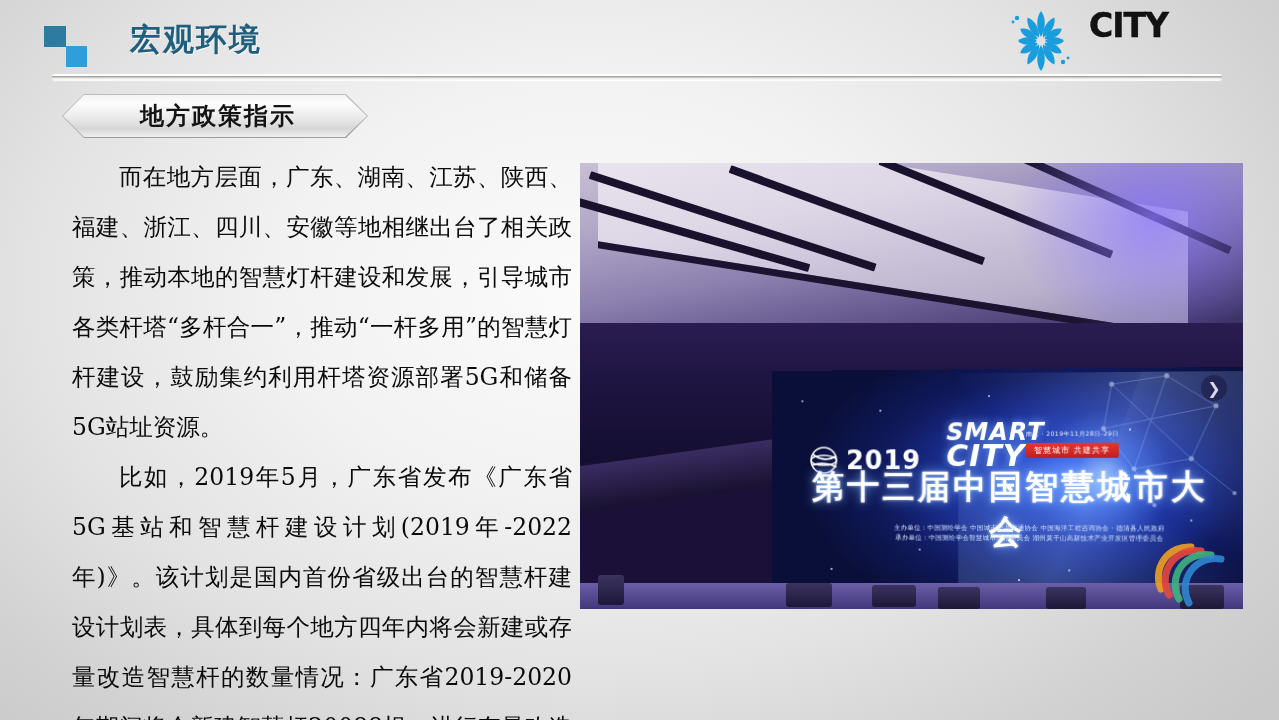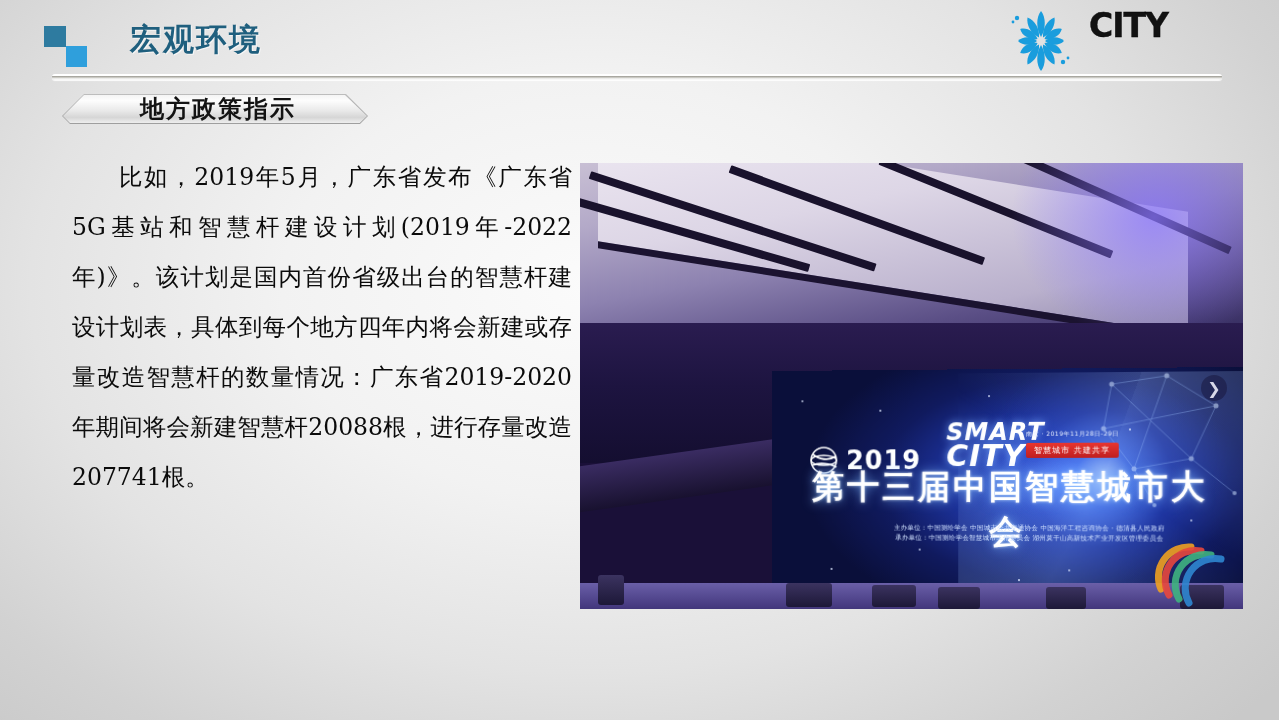--- a/index.html
+++ b/index.html
@@ -42,21 +42,21 @@
     font-family:"DejaVu Sans", sans-serif;
     font-size:33px; font-weight:bold; letter-spacing:-1px;
     color:#121212; line-height:34px;
     -webkit-text-stroke:0.4px #000;
   }
   .logo-cn {
     font-family:"DejaVu Sans", sans-serif;
     font-size:20px; font-weight:bold; letter-spacing:3px;
     color:#141414; margin-top:4px;
   }
-  .subbanner-wrap { position:absolute; left:62px; top:94px; width:306px; height:30px; }
+  .subbanner-wrap { position:absolute; left:62px; top:94px; width:306px; height:44px; }
   .subbanner-outer {
     position:absolute; inset:0;
     background:linear-gradient(to bottom,#bdbdbd,#9e9e9e);
     clip-path:polygon(22px 0, 284px 0, 306px 22px, 284px 44px, 22px 44px, 0 22px);
   }
   .subbanner-inner {
     position:absolute; left:1px; top:1px; right:1px; bottom:1px;
     background:linear-gradient(to bottom,#f4f4f4 0%,#fdfdfd 20%,#e9e9e9 56%,#d6d6d6 80%,#eeeeee 100%);
     clip-path:polygon(21px 0, 282px 0, 304px 21px, 282px 42px, 21px 42px, 0 21px);
   }
@@ -276,20 +276,21 @@
   </div>
 </div>
 
 <div class="subbanner-wrap">
   <div class="subbanner-outer"></div>
   <div class="subbanner-inner"></div>
   <div class="subbanner-label">地方政策指示</div>
 </div>
 
 <div class="bodytext">
+  <p>而在地方层面，广东、湖南、江苏、陕西、福建、浙江、四川、安徽等地相继出台了相关政策，推动本地的智慧灯杆建设和发展，引导城市各类杆塔“多杆合一”，推动“一杆多用”的智慧灯杆建设，鼓励集约利用杆塔资源部署5G和储备5G站址资源。</p>
   <p>比如，2019年5月，广东省发布《广东省5G基站和智慧杆建设计划(2019年-2022年)》。该计划是国内首份省级出台的智慧杆建设计划表，具体到每个地方四年内将会新建或存量改造智慧杆的数量情况：广东省2019-2020年期间将会新建智慧杆20088根，进行存量改造207741根。</p>
 </div>
 
 <div class="photo">
 
   <div class="ceiling">
     <div class="ceil-panel"></div>
     <div class="ceil-beam" style="left:10px;  top:8px;  width:300px; transform:rotate(18deg);"></div>
     <div class="ceil-beam" style="left:150px; top:2px;  width:270px; transform:rotate(20deg);"></div>
     <div class="ceil-beam" style="left:300px; top:-6px; width:250px; transform:rotate(22deg);"></div>

